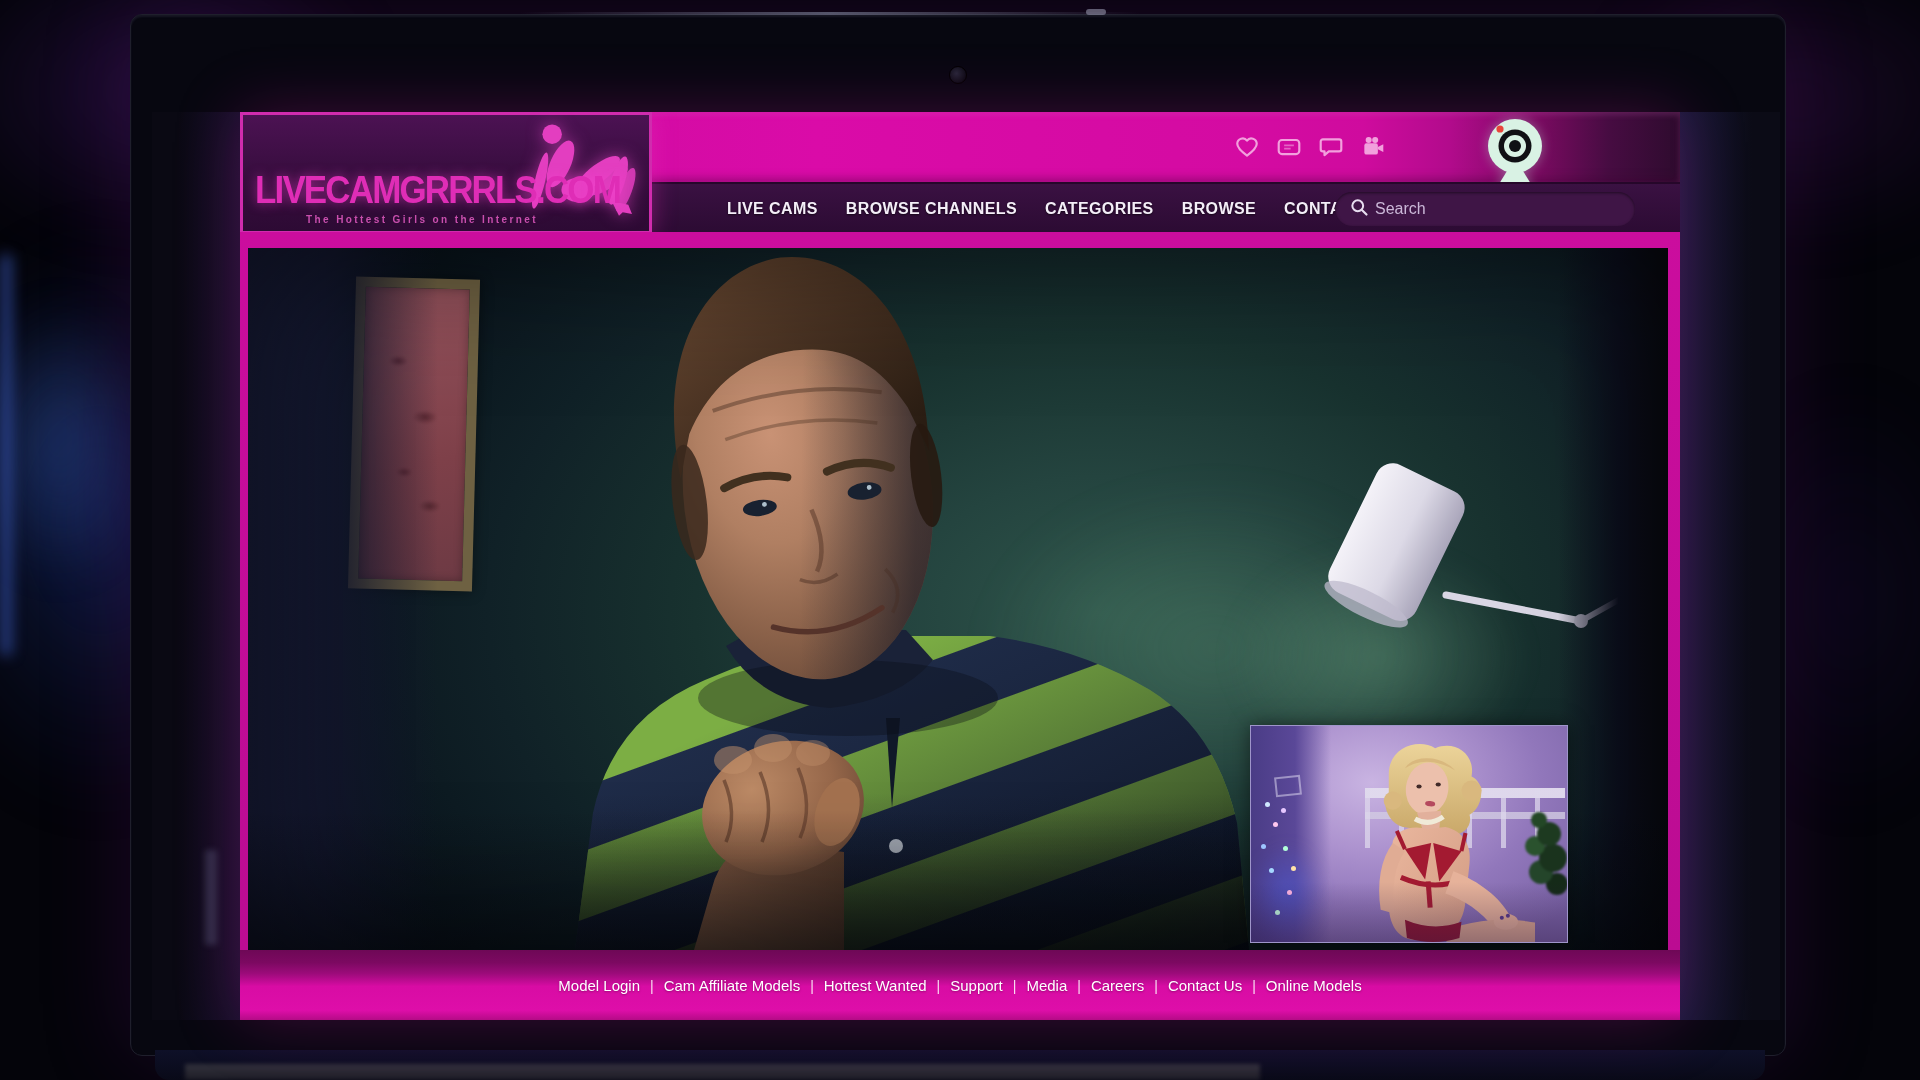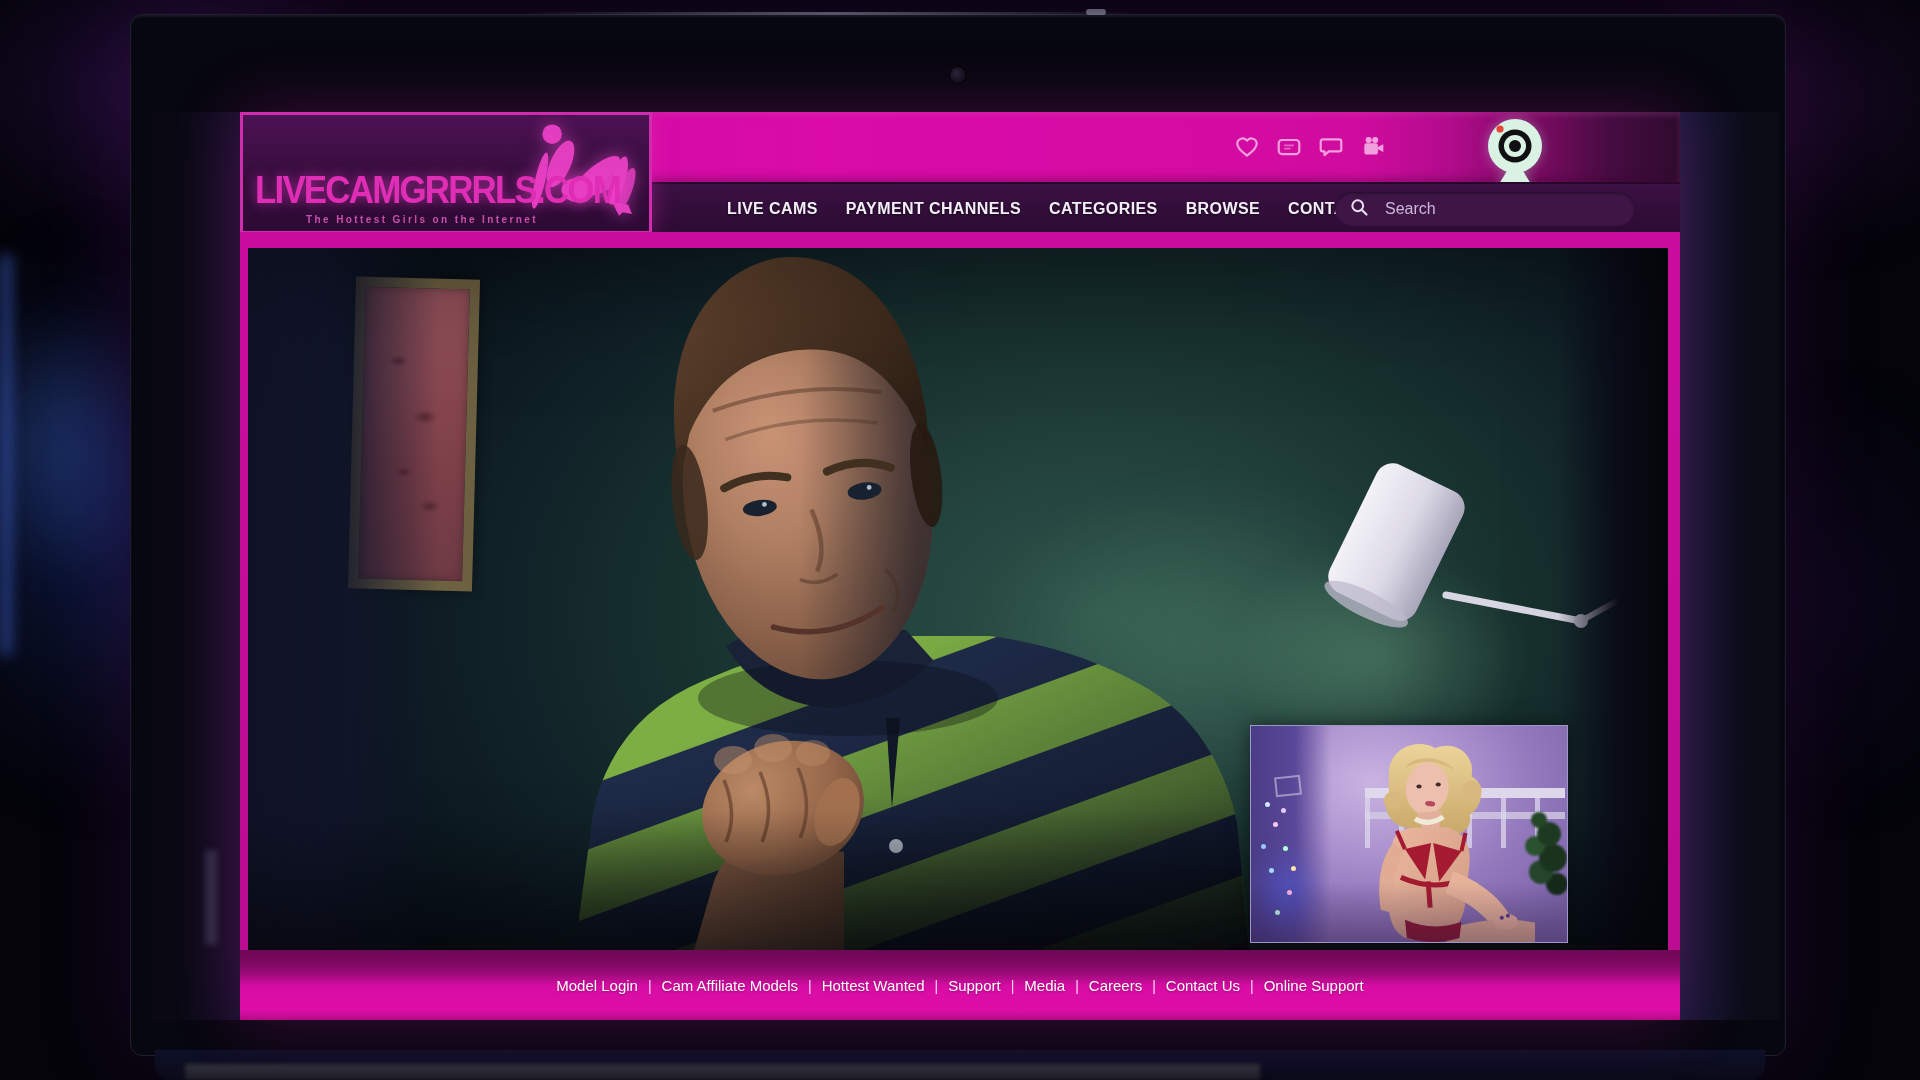--- a/index.html
+++ b/index.html
@@ -57,21 +57,21 @@
 
   .webcam-badge { left:1242px; top:4px; width:66px; height:76px; }
   .webcam-badge svg { width:100%; height:100%; display:block; filter:drop-shadow(0 0 6px rgba(180,255,220,.35)); }
 
   .nav-bar { left:0; top:70px; width:1440px; height:50px;
     background:linear-gradient(180deg, #3a1142, #2c0b33); border-top:2px solid rgba(36,5,38,.7); }
   .nav-links { left:440px; top:0; height:50px; display:flex; align-items:center; gap:28px;margin-left:47px; }
   .nav-links a { color:#f4eef8; font-size:16px; font-weight:bold; letter-spacing:.4px;
     text-decoration:none; text-shadow:0 1px 2px rgba(0,0,0,.6); white-space:nowrap; }
   .search-box { left:1095px; top:8px; width:300px; height:34px; background:#3f1546; border-radius:17px;
-    display:flex; align-items:center; padding:0 14px; gap:16px; box-shadow:inset 0 1px 3px rgba(0,0,0,.5); }
+    display:flex; align-items:center; padding:0 14px; gap:6px; box-shadow:inset 0 1px 3px rgba(0,0,0,.5); }
   .search-box svg { width:20px; height:20px; color:#e8def0; flex:none; }
   .search-box input { flex:1; background:transparent; border:none; outline:none; color:#e0d2ea;
     font-size:16px; font-family:"Liberation Sans", sans-serif; }
   .search-box input::placeholder { color:#cbb8d8; opacity:1; }
 
   .logo-box { left:0; top:0; width:412px; height:122px; display:block;
     background:linear-gradient(180deg, #4c1253, #360d3d 55%, #2d0a34);
     border:3px solid #d02cae; box-shadow:0 0 22px rgba(235,45,190,.4); text-decoration:none; }
   .logo-text { left:12px; top:54px; font-size:38px; font-weight:900; color:#df2db6; letter-spacing:-2px;
     transform:scaleX(.92); transform-origin:left center; white-space:nowrap;
@@ -213,21 +213,21 @@
         <circle cx="33" cy="30" r="11" fill="#d9f2e4"></circle>
         <circle cx="33" cy="30" r="6" fill="#101014"></circle>
         <circle cx="18" cy="13" r="3.6" fill="#e8453a"></circle>
         <path d="M25 55 L41 55 L49 68 Q50.5 72 45 72 L21 72 Q15.5 72 17 68 Z" fill="#d9f2e4"></path>
       </svg>
     </span>
 
     <div class="abs nav-bar">
       <div class="abs nav-links">
         <a href="#">LIVE CAMS</a>
-        <a href="#">PAYMENT CHANNELS</a>
+        <a href="#">BROWSE CHANNELS</a>
         <a href="#">CATEGORIES</a>
         <a href="#">BROWSE</a>
         <a href="#">CONTACT</a>
       </div>
       <div class="abs search-box">
         <span>
           <svg viewBox="0 0 24 24" width="20" height="20">
               <circle cx="10.5" cy="10.5" r="6.5" fill="none" stroke="currentColor" stroke-width="2.4"></circle>
               <path d="M15.5 15.5 L21 21" stroke="currentColor" stroke-width="2.6" stroke-linecap="round"></path>
             </svg>
@@ -434,18 +434,18 @@
         <a href="#">Hottest Wanted</a>
         <span class="sep">|</span>
         <a href="#">Support</a>
         <span class="sep">|</span>
         <a href="#">Media</a>
         <span class="sep">|</span>
         <a href="#">Careers</a>
         <span class="sep">|</span>
         <a href="#">Contact Us</a>
         <span class="sep">|</span>
-        <a href="#">Online Support</a>
+        <a href="#">Online Models</a>
       </div>
     </div>
 
   </div>
 </div>
 
 </body></html>

